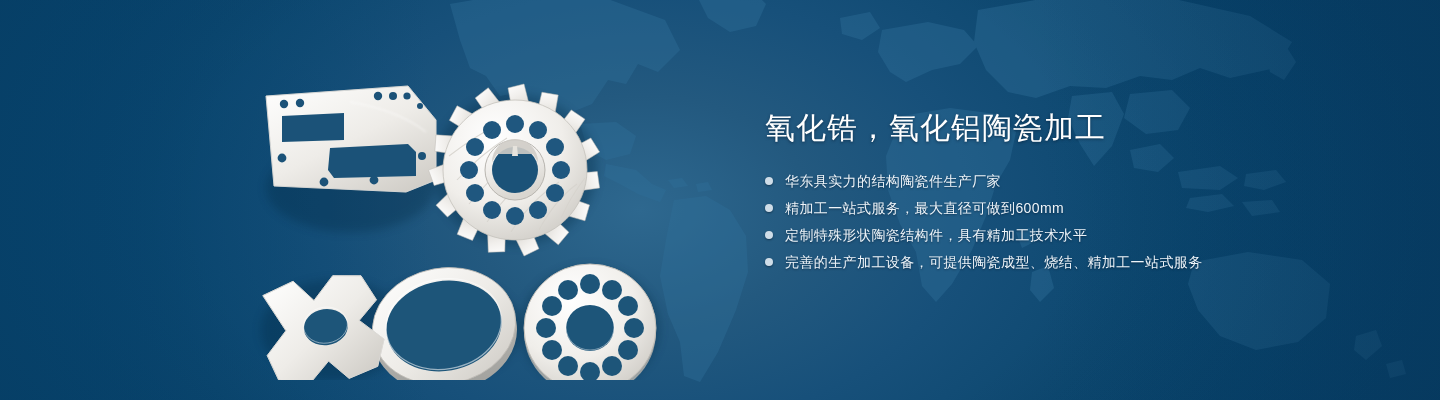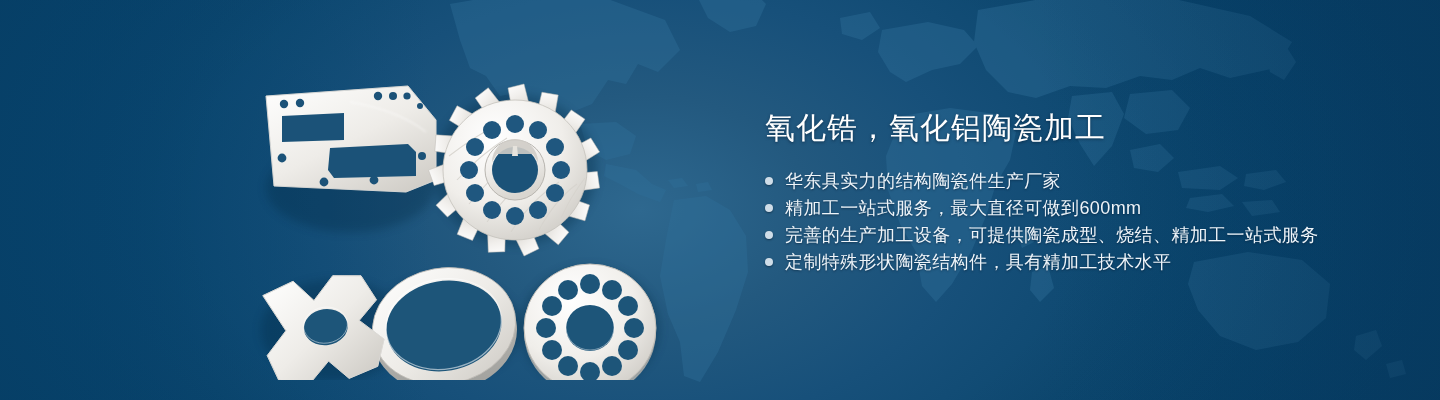--- a/index.html
+++ b/index.html
@@ -96,21 +96,21 @@
   .dot {
     flex: 0 0 auto;
     width: 8px;
     height: 8px;
     border-radius: 50%;
     background: #cfdde8;
     margin-right: 12px;
     box-shadow: 0 1px 2px rgba(0,15,30,0.45);
   }
   .bullet-text {
-    font-size: 18px;
+    font-size: 14px;
     line-height: 22px;
     color: #eef4f9;
     letter-spacing: 0.4px;
     white-space: nowrap;
     text-shadow: 0 1px 2px rgba(0,20,40,0.5);
   }
 </style>
 </head>
 <body>
 
@@ -354,22 +354,22 @@
       <li>
         <span class="dot"></span>
         <span class="bullet-text">华东具实力的结构陶瓷件生产厂家</span>
       </li>
       <li>
         <span class="dot"></span>
         <span class="bullet-text">精加工一站式服务，最大直径可做到600mm</span>
       </li>
       <li>
         <span class="dot"></span>
-        <span class="bullet-text">完善的生产加工设备，可提供陶瓷成型、烧结、精加工一站式服务</span>
+        <span class="bullet-text">定制特殊形状陶瓷结构件，具有精加工技术水平</span>
       </li>
       <li>
         <span class="dot"></span>
-        <span class="bullet-text">定制特殊形状陶瓷结构件，具有精加工技术水平</span>
+        <span class="bullet-text">完善的生产加工设备，可提供陶瓷成型、烧结、精加工一站式服务</span>
       </li>
     </ul>
   </div>
 
 </div>
 
 </body></html>

